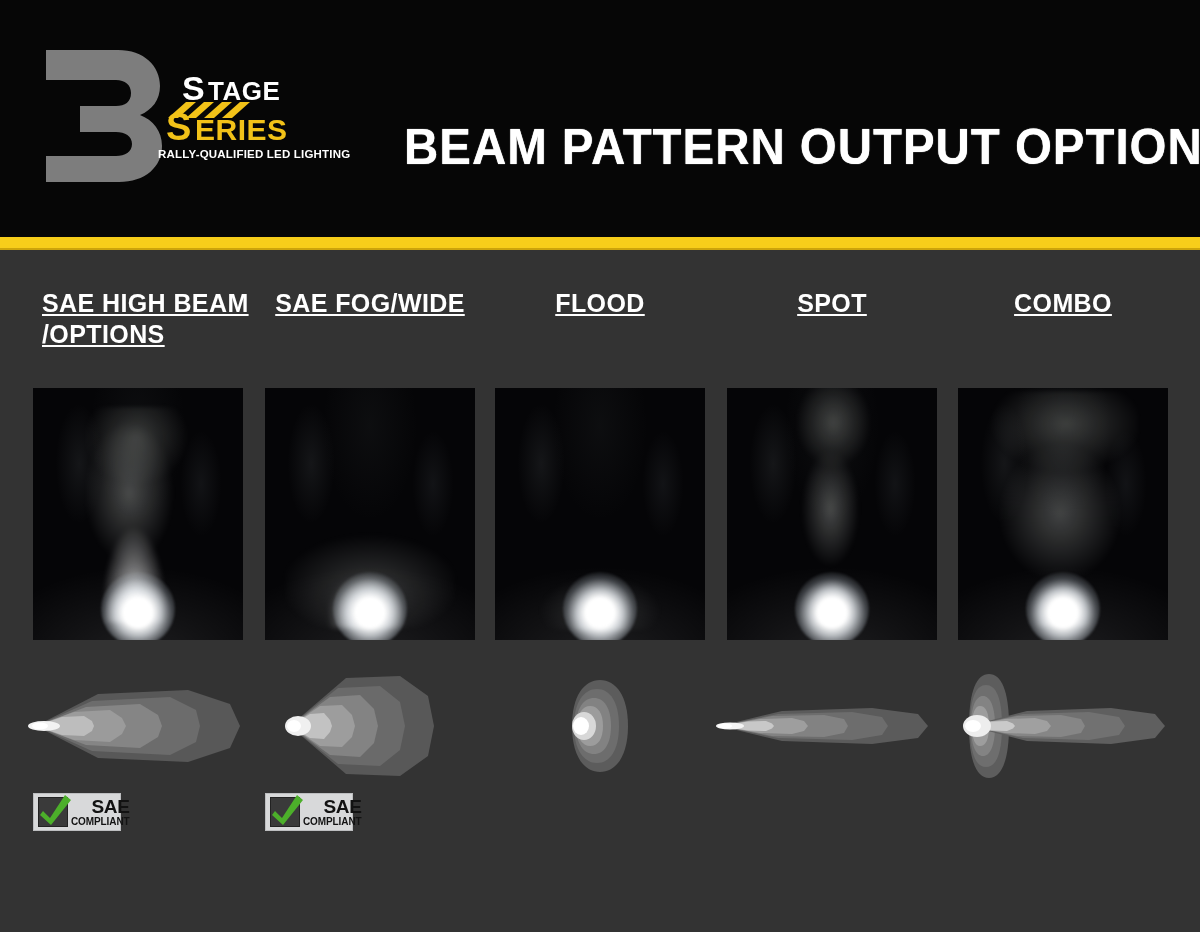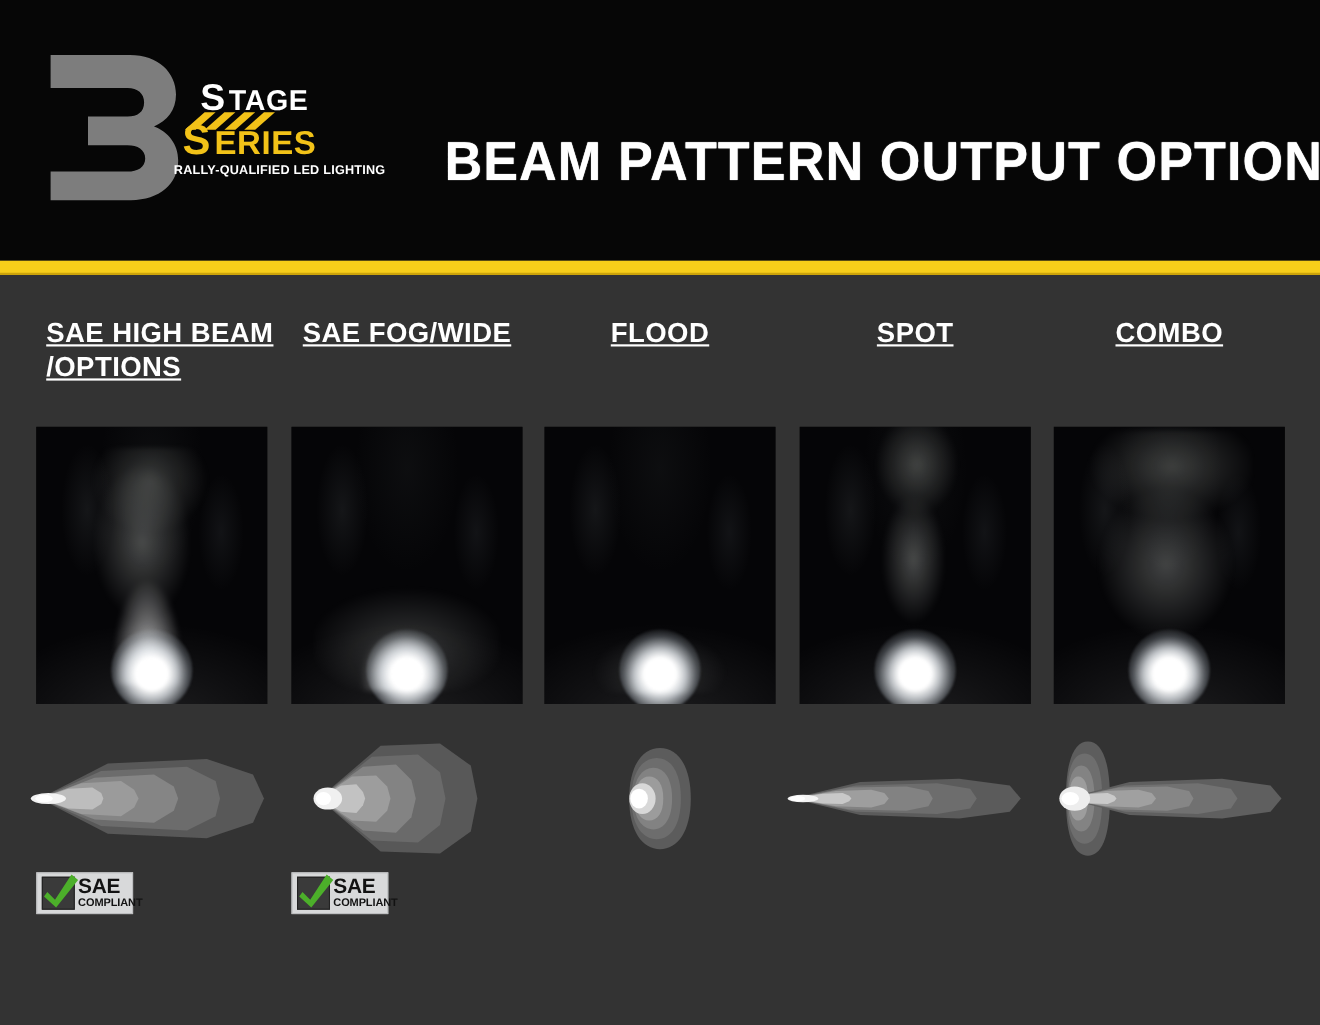--- a/index.html
+++ b/index.html
@@ -150,21 +150,21 @@
   }
   .badge .cbox{
     position:relative;
     width:28px;height:28px;margin-left:4px;
     background:#3a3a3a;
     border:1px solid #222;
     flex:0 0 auto;
   }
   .badge .cbox svg{position:absolute;left:-1px;top:-7px;}
   .badge .txt{
-    margin-left:3px;line-height:1;
+    margin-left:3px;line-height:1;text-align:right;
   }
   .badge .sae{
     display:block;font-size:19px;font-weight:bold;color:#121212;
     letter-spacing:-.3px;font-family:"Liberation Sans",sans-serif;
   }
   .badge .compliant{
     display:block;font-size:10px;font-weight:bold;color:#121212;
     letter-spacing:-.1px;margin-top:1px;
     font-family:"Liberation Sans",sans-serif;
   }

